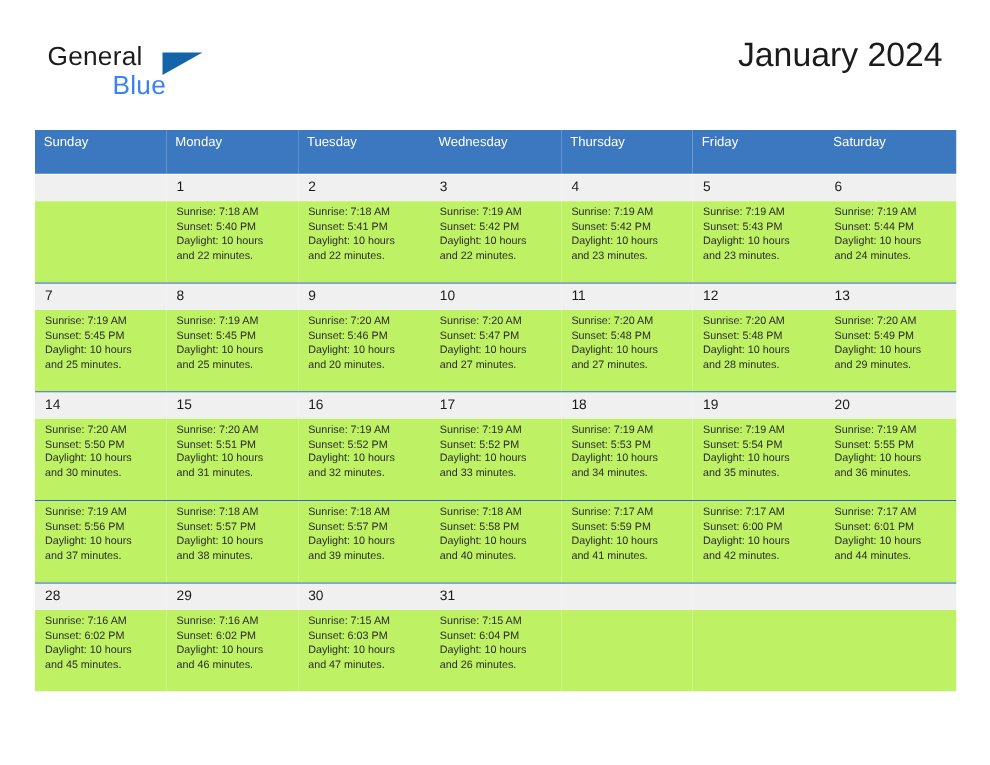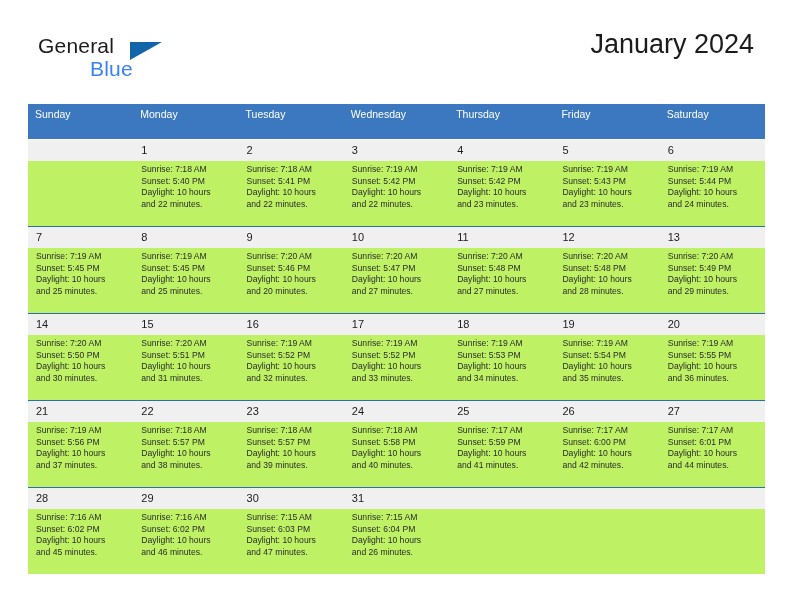--- a/index.html
+++ b/index.html
@@ -401,29 +401,20 @@
                 <div>Daylight: 10 hours</div>
                 <div>and 36 minutes.</div>
               </div>
             </td>
           </tr>
           <tr class="sep-row">
             <td colspan="7">
               <div class="sepline"></div>
             </td>
           </tr>
-          <tr class="num-row">
-            <td>21</td>
-            <td>22</td>
-            <td>23</td>
-            <td>24</td>
-            <td>25</td>
-            <td>26</td>
-            <td>27</td>
-          </tr>
           <tr class="info-row">
             <td>
               <div class="cellinfo">
                 <div>Sunrise: 7:19 AM</div>
                 <div>Sunset: 5:56 PM</div>
                 <div>Daylight: 10 hours</div>
                 <div>and 37 minutes.</div>
               </div>
             </td>
             <td>

